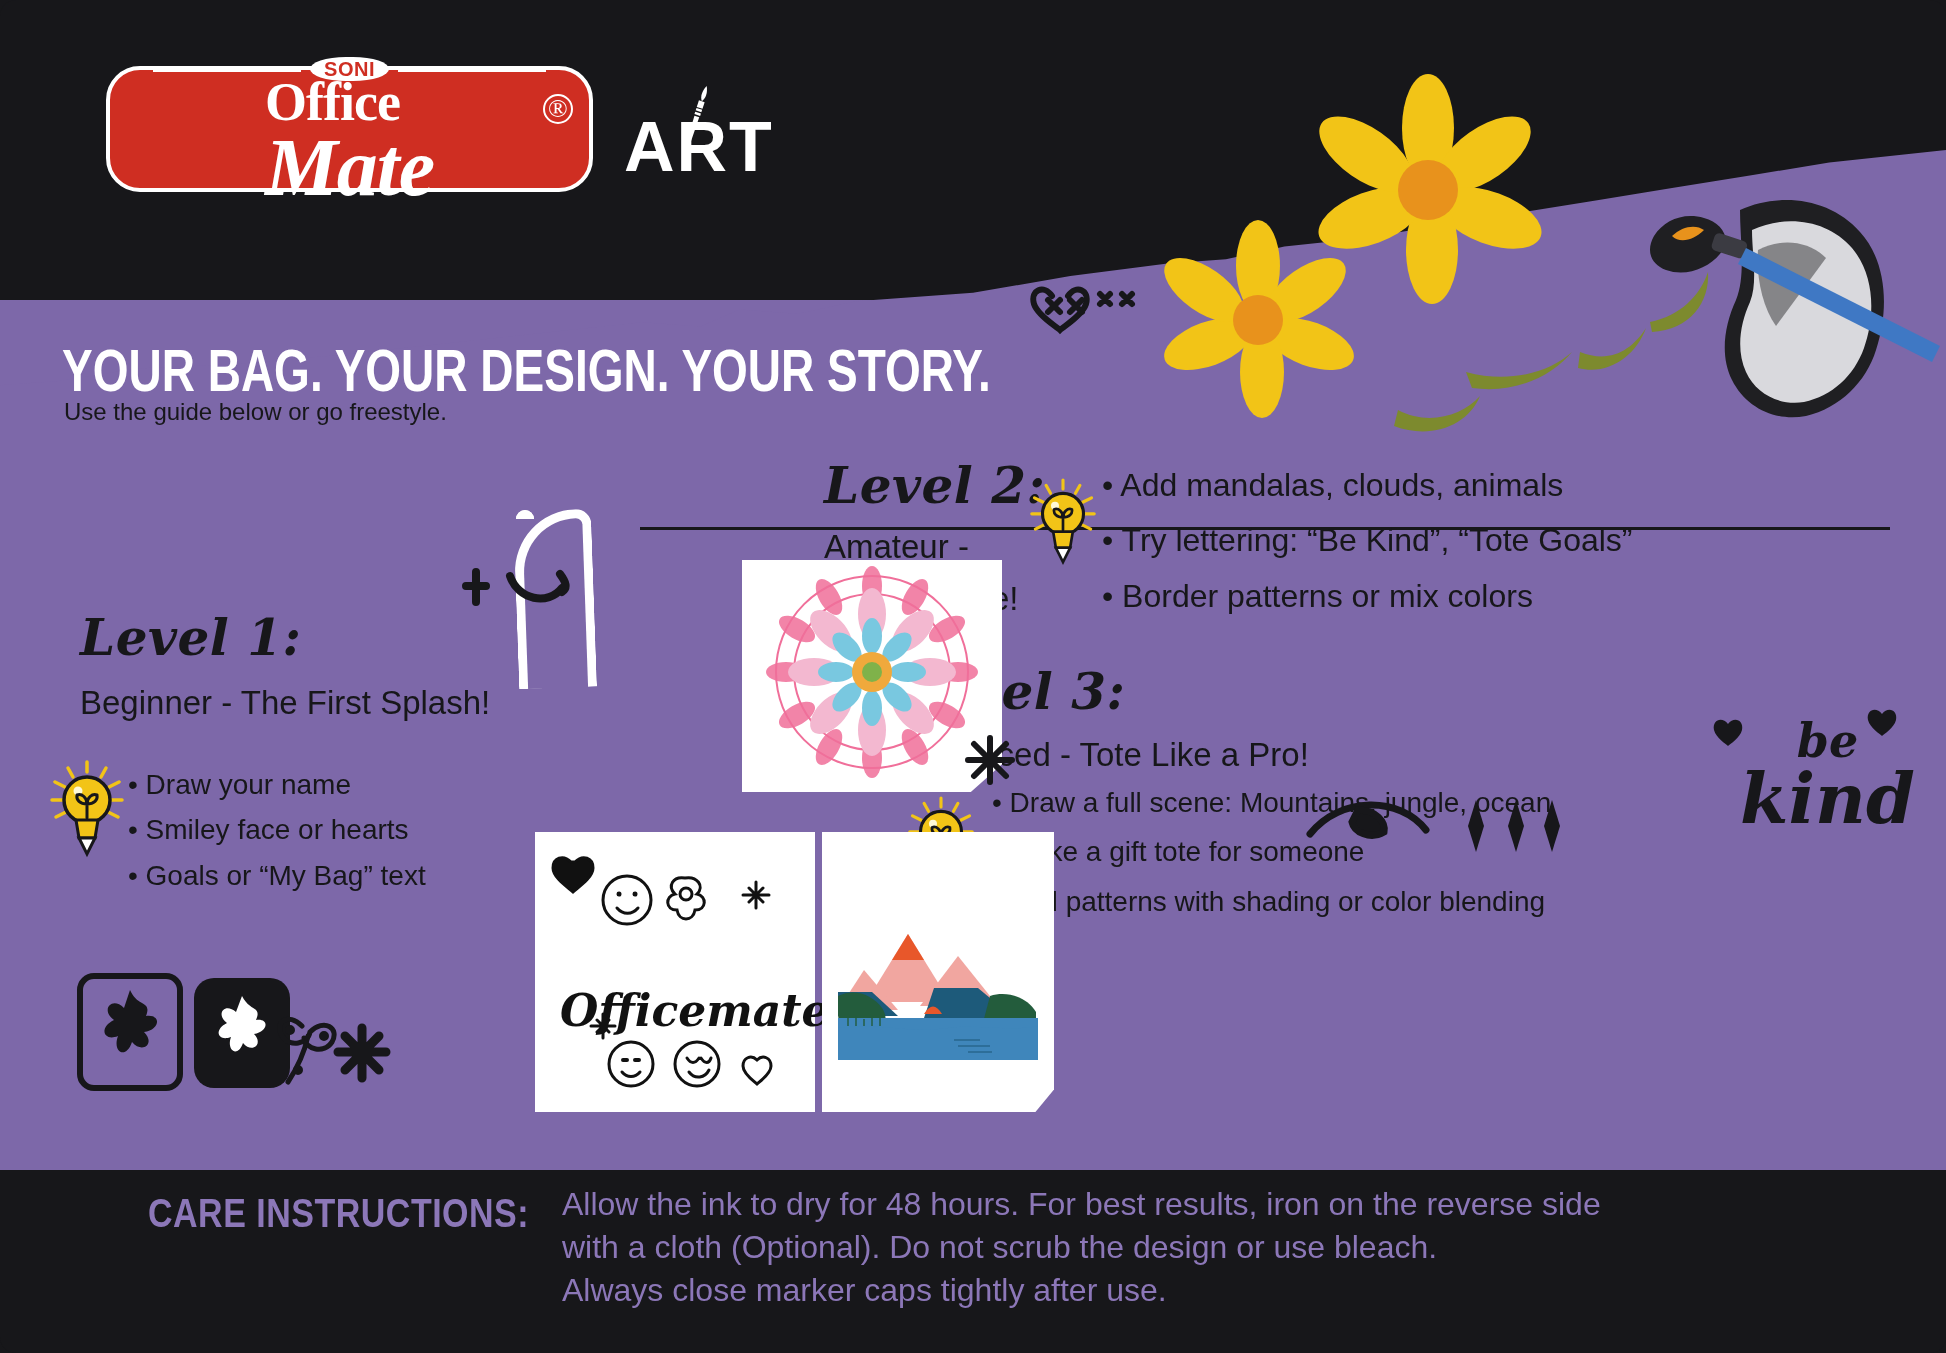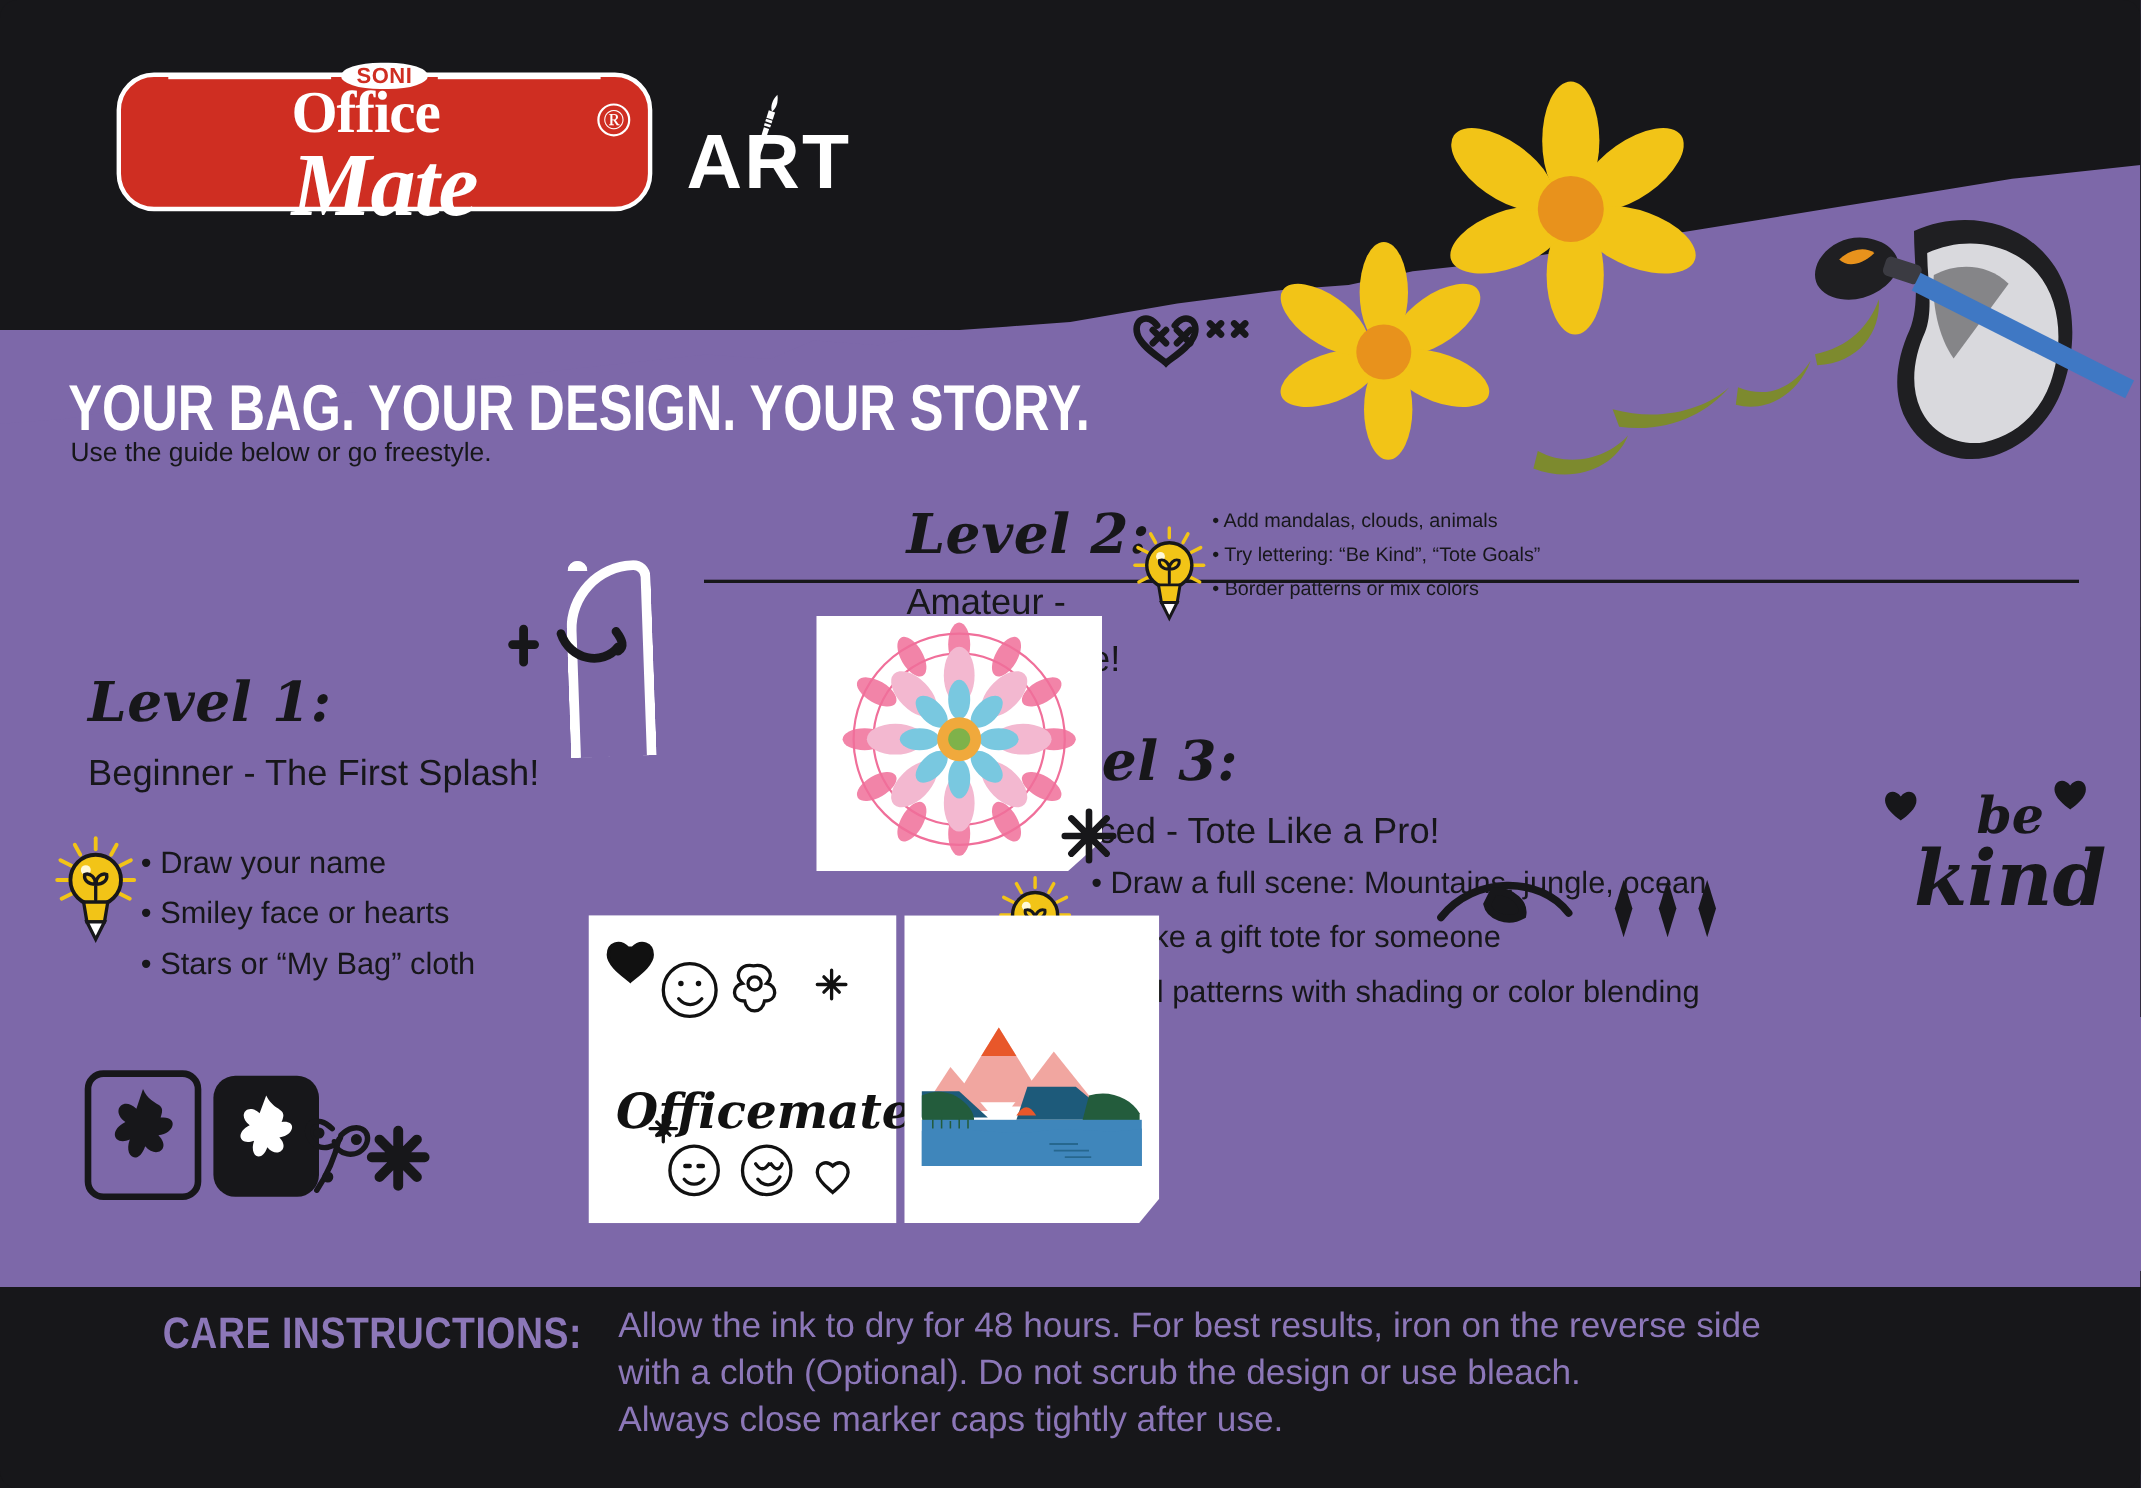--- a/index.html
+++ b/index.html
@@ -80,21 +80,21 @@
   }
   .lvl-sub{ font-size:33px; color:#17171a; font-family:"Liberation Sans", sans-serif; line-height:1.22; }
 
   .lvl1{ position:absolute; left:80px; top:608px; }
   .lvl1 .lvl-sub{ margin-top:16px; }
   .lvl1-bullets{ position:absolute; left:128px; top:762px; font-size:28px; color:#17171a; line-height:1.62; }
   .bulb1{ position:absolute; left:50px; top:760px; }
 
   .lvl2{ position:absolute; left:824px; top:456px; }
   .lvl2 .lvl-sub{ margin-top:12px; }
-  .lvl2-bullets{ position:absolute; left:1102px; top:458px; font-size:18px; color:#17171a; line-height:1.73; }
+  .lvl2-bullets{ position:absolute; left:1102px; top:458px; font-size:32px; color:#17171a; line-height:1.73; }
   .bulb2{ position:absolute; left:1030px; top:478px; }
 
   .lvl3{ position:absolute; left:904px; top:662px; }
   .lvl3 .lvl-sub{ margin-top:14px; }
   .lvl3-bullets{ position:absolute; left:992px; top:778px; font-size:28px; color:#17171a; line-height:1.76; }
   .bulb3{ position:absolute; left:908px; top:796px; }
 
   
   .care-strip{ position:absolute; left:0; top:1170px; width:1946px; height:183px; background:#17171a; }
   .care-title{
@@ -237,21 +237,21 @@
     </g>
     <circle cx="37" cy="40" r="23" fill="#f2c417" stroke="#17171a" stroke-width="3.5"></circle>
     <circle cx="28" cy="31" r="4.5" fill="#fff9d8"></circle>
     <path d="M37 58 L37 40 M37 44 C30 44 26 40 27 35 C32 33 37 38 37 44 M37 44 C44 44 48 40 47 35 C42 33 37 38 37 44" stroke="#17171a" stroke-width="3" fill="none" stroke-linecap="round"></path>
     <path d="M26 60 L48 60 L45 78 L29 78 Z" fill="#f2c417" stroke="#17171a" stroke-width="3"></path>
     <path d="M29 78 L45 78 L37 94 Z" fill="#ffffff" stroke="#17171a" stroke-width="3"></path>
   </svg>
   <div class="lvl1-bullets">
     <div>• Draw your name</div>
     <div>• Smiley face or hearts</div>
-    <div>• Stars or “My Bag” cloth</div>
+    <div>• Goals or “My Bag” text</div>
   </div>
 
   <div class="lvl2">
     <div class="lvl-script">Level 2:</div>
     <div class="lvl-sub">Amateur -</div>
     <div class="lvl-sub">Get Creative!</div>
   </div>
   <svg class="bulb2" width="66" height="86" viewBox="0 0 74 96">
     <g stroke="#f2c417" stroke-width="3.5" stroke-linecap="round">
       <line x1="37" y1="2" x2="37" y2="12"></line>

